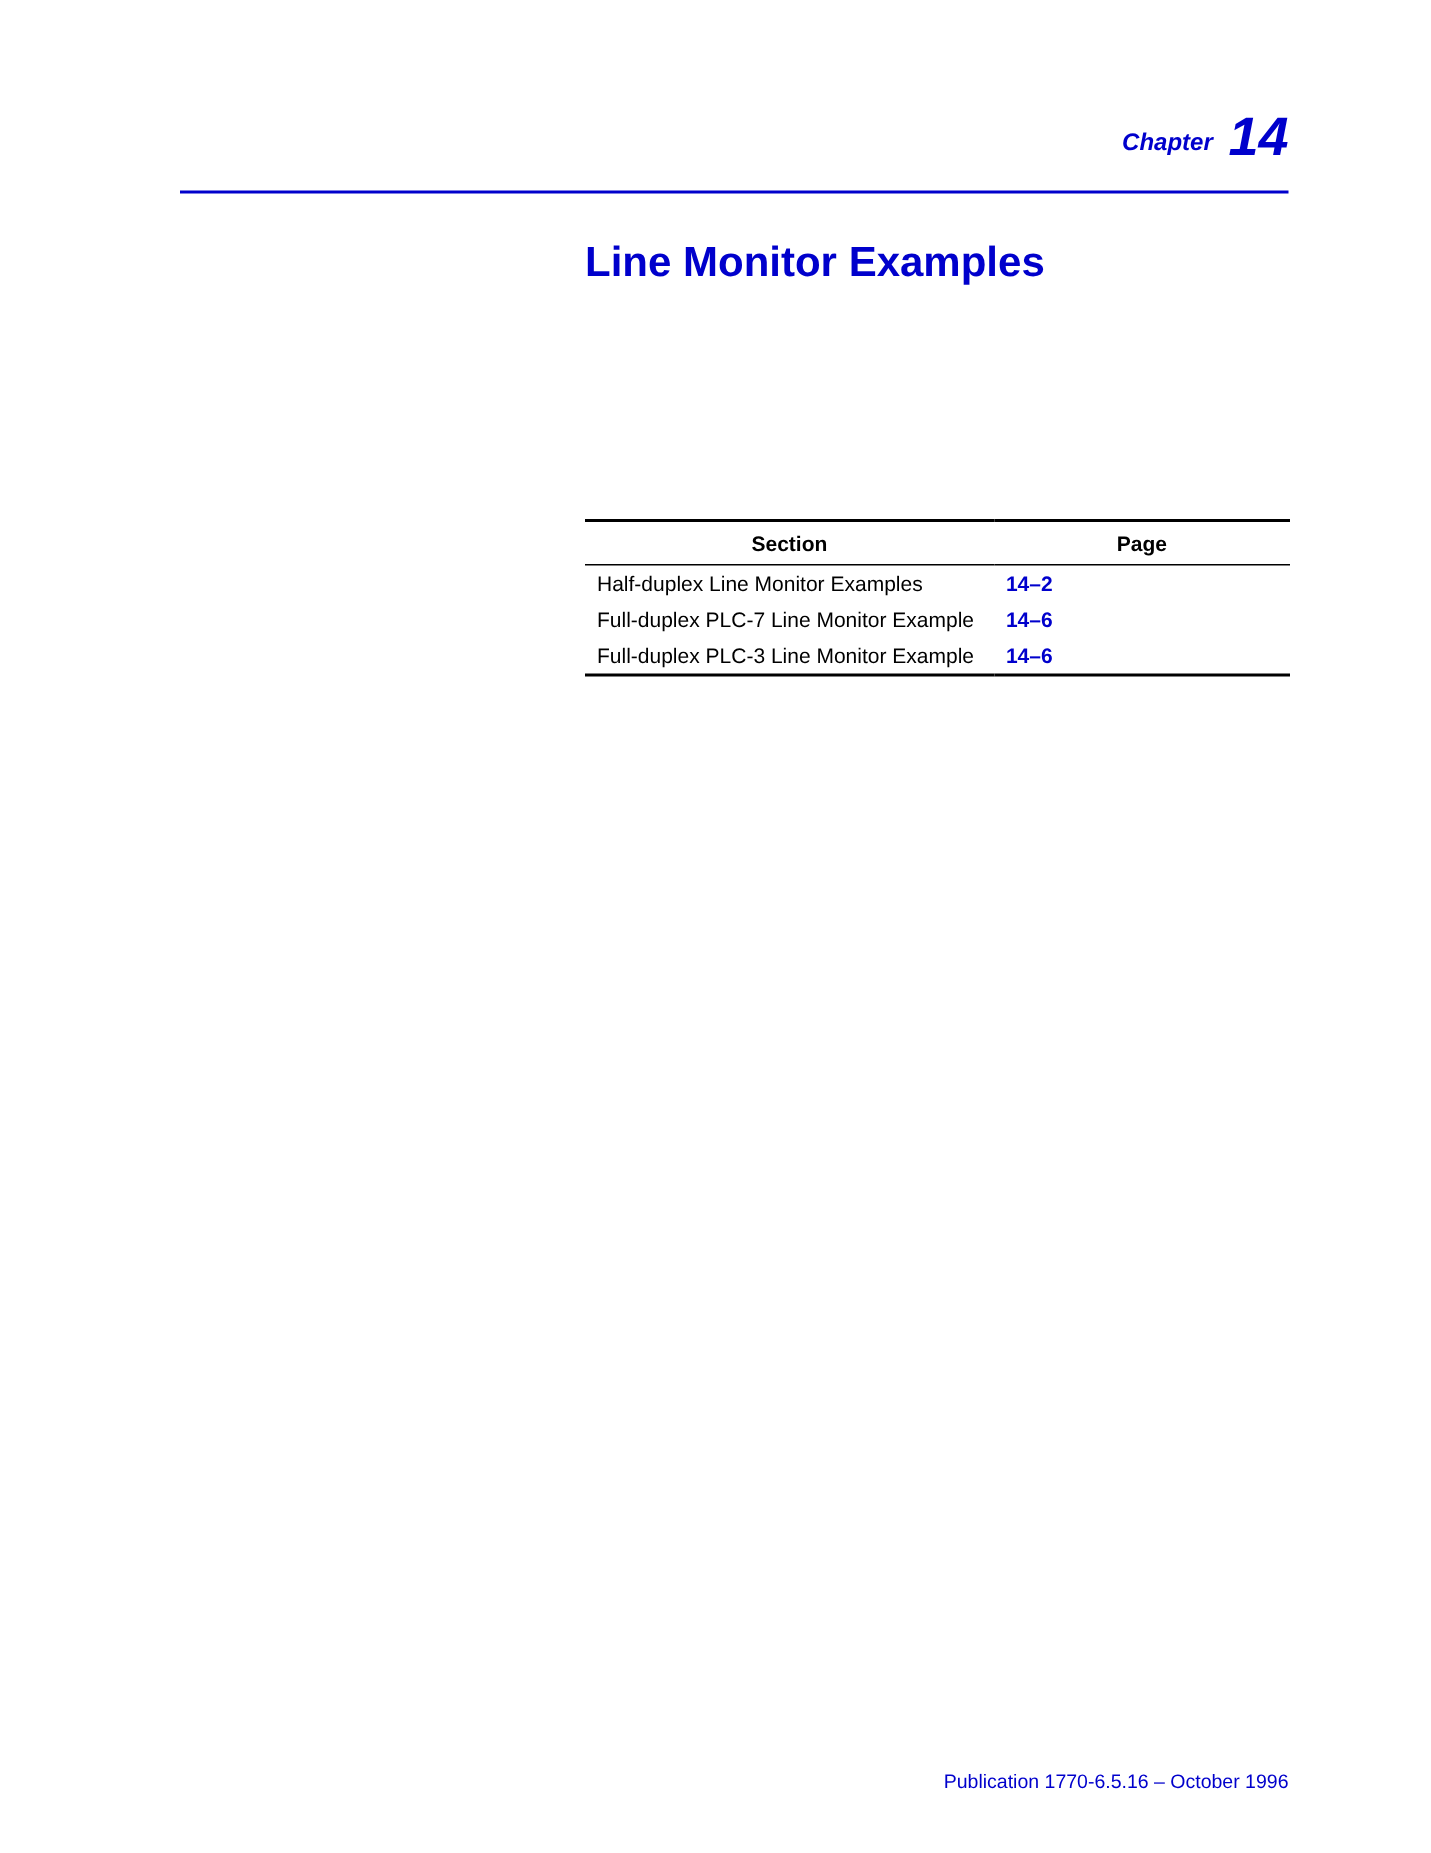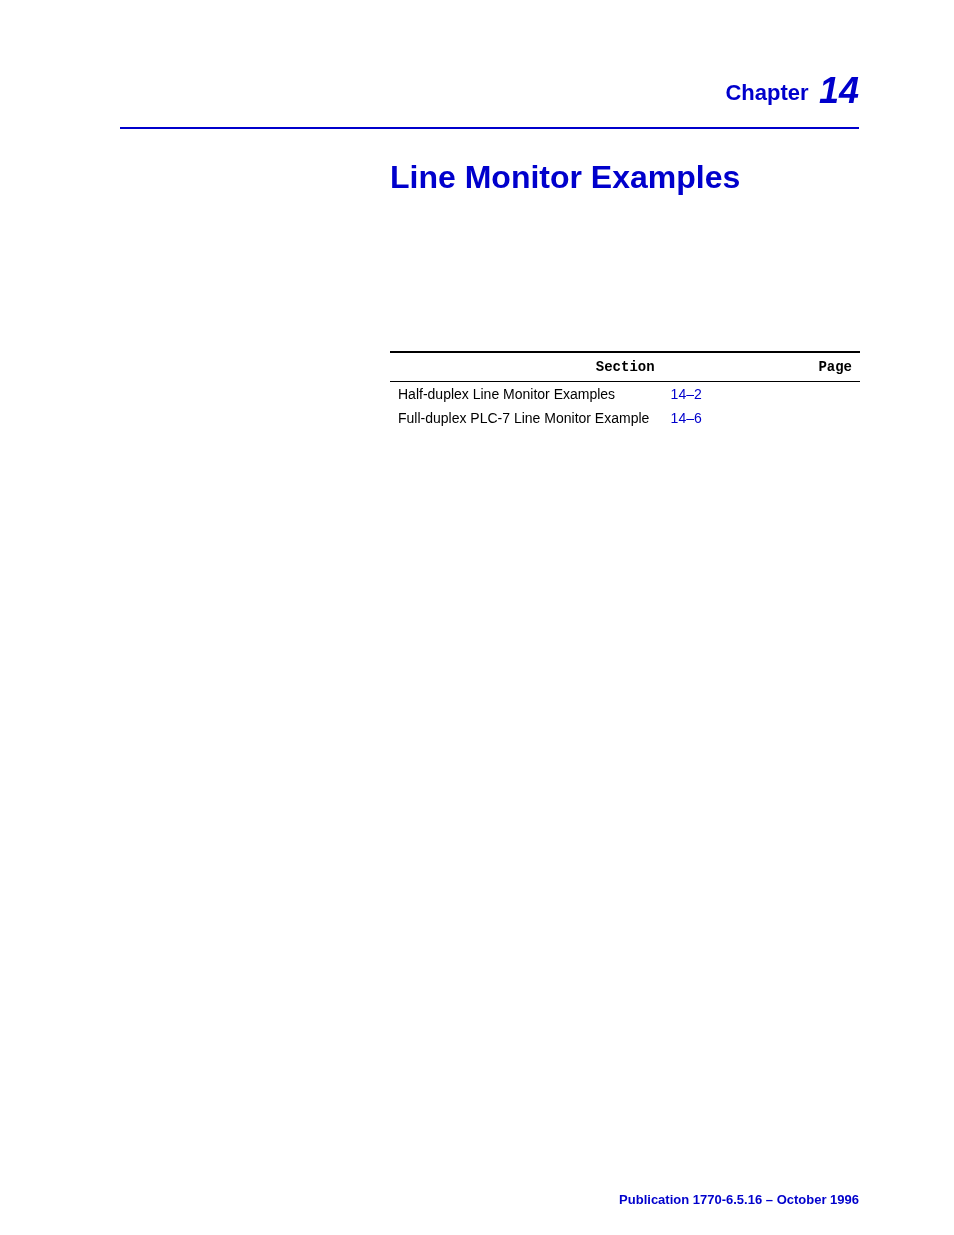--- a/index.html
+++ b/index.html
@@ -20,89 +20,88 @@
       padding: 60px 95px 50px 120px;
       position: relative;
     }
     .chapter-header {
       text-align: right;
       margin-bottom: 15px;
       margin-top: 10px;
     }
     .chapter-label {
       color: #0000cc;
+      font-style: italic;
       font-weight: bold;
-      font-size: 22px;
+      font-size: 16px;
       letter-spacing: 0px;
     }
     .chapter-number {
       color: #0000cc;
       font-style: italic;
       font-weight: bold;
       font-size: 36px;
       margin-left: 6px;
       vertical-align: -3px;
     }
     .header-rule {
       border: none;
       border-top: 2px solid #0000cc;
       margin-bottom: 30px;
     }
     .title {
       color: #0000cc;
       font-weight: bold;
-      font-size: 32px;
+      font-size: 28px;
       margin-left: 270px;
       letter-spacing: 0px;
     }
     .content-area {
       margin-left: 270px;
       margin-top: 155px;
       width: 470px;
     }
     table {
       width: 100%;
       border-collapse: collapse;
       font-size: 14px;
     }
     thead tr {
       border-top: 2px solid #000000;
       border-bottom: 1px solid #000000;
     }
     th {
-      text-align: right;
+      text-align: center;
       padding: 6px 8px;
       font-weight: bold;
       color: #000000;
-      font-family: Liberation Mono, monospace;
     }
     th.section-col {
       width: 58%;
     }
     th.page-col {
       width: 42%;
     }
     tbody tr.last-row {
       border-bottom: 2px solid #000000;
     }
     td {
       padding: 4px 8px;
       color: #000000;
     }
     td.page-link {
       color: #0000cc;
-      font-weight: normal;
+      font-weight: bold;
     }
     .footer {
       position: absolute;
-      bottom: 28px;
+      bottom: 40px;
       right: 95px;
       color: #0000cc;
       font-size: 13px;
-      font-weight: bold;
     }
   </style>
 </head>
 <body>
 
 <div class="page">
   <div class="chapter-header">
     <span class="chapter-label">Chapter</span>
     <span class="chapter-number">14</span>
   </div>
@@ -119,18 +118,22 @@
       </thead>
       <tbody>
         <tr>
           <td>Half-duplex Line Monitor Examples</td>
           <td class="page-link">14–2</td>
         </tr>
         <tr>
           <td>Full-duplex PLC-7 Line Monitor Example</td>
           <td class="page-link">14–6</td>
         </tr>
+        <tr class="last-row">
+          <td>Full-duplex PLC-3 Line Monitor Example</td>
+          <td class="page-link">14–6</td>
+        </tr>
       </tbody>
     </table>
   </div>
 
   <div class="footer">Publication 1770-6.5.16 – October 1996</div>
 </div>
 
 </body></html>

